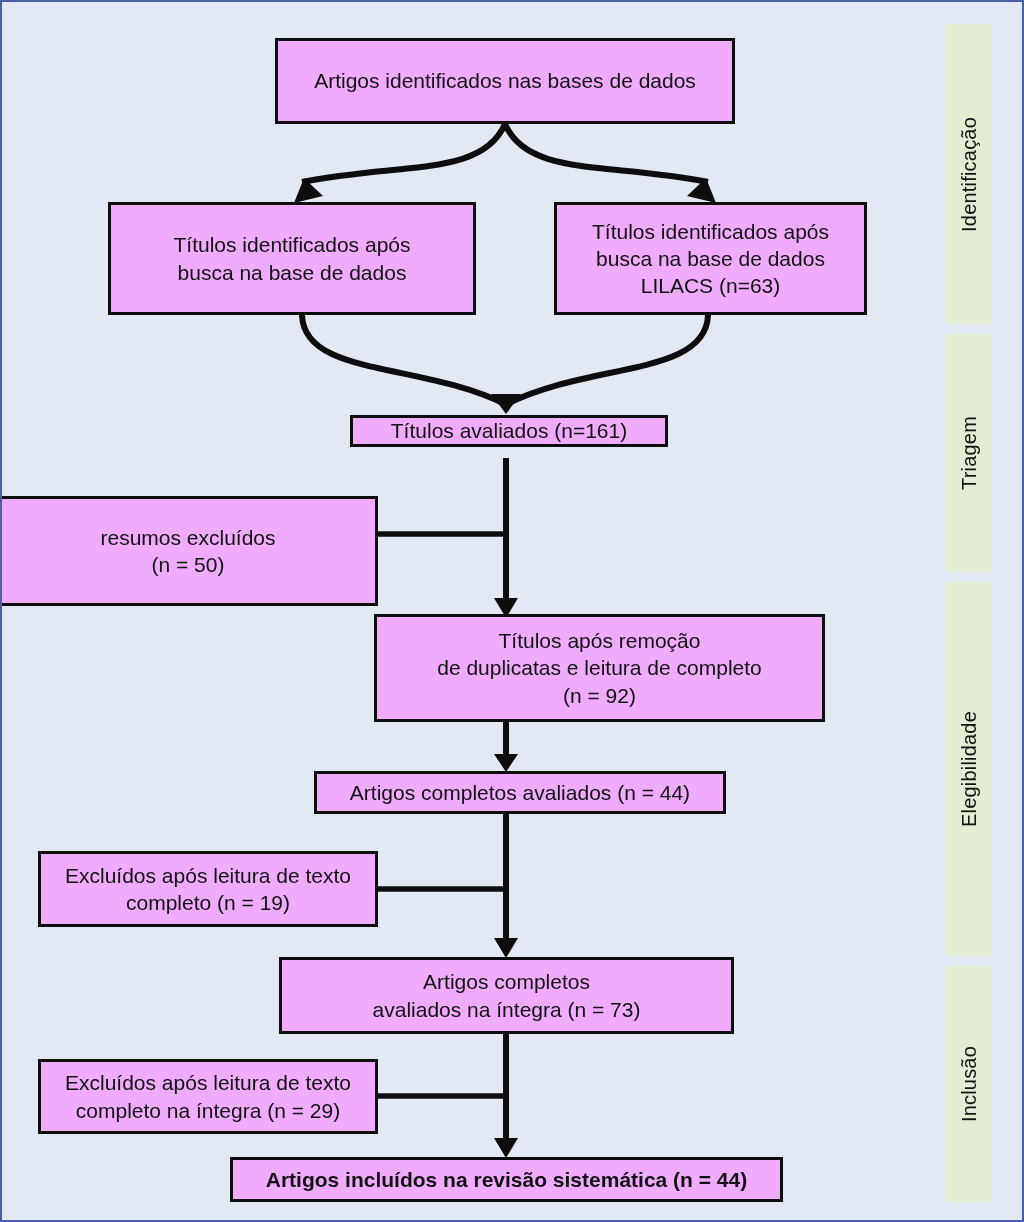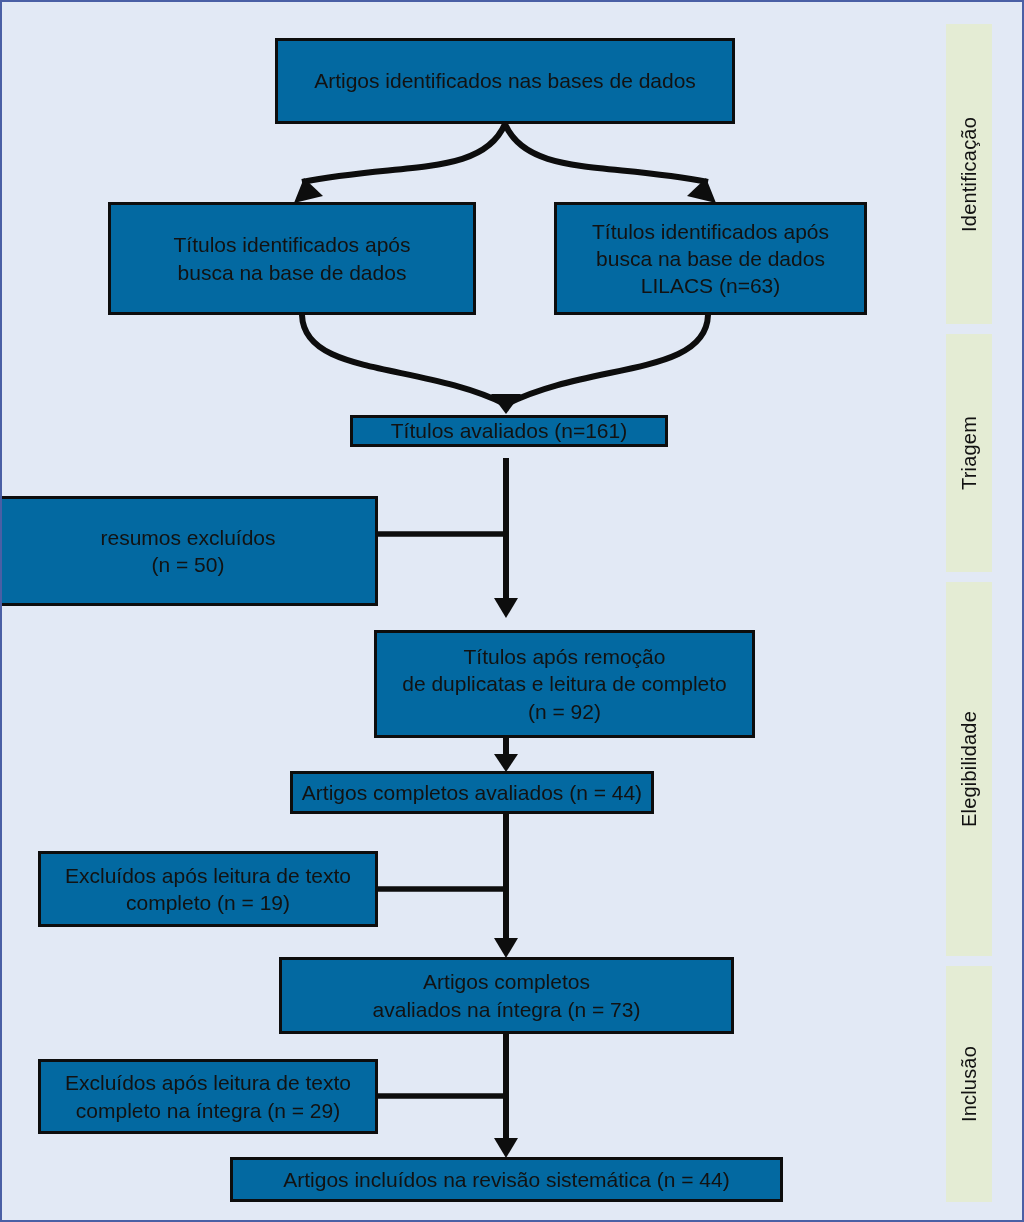--- a/index.html
+++ b/index.html
@@ -16,21 +16,21 @@
     border: 2px solid #4a5fa5;
     box-sizing: border-box;
     overflow: hidden;
     font-family: "Liberation Sans", "DejaVu Sans", sans-serif;
   }
 
   
   .node {
     position: absolute;
     box-sizing: border-box;
-    background: #0369a1;
+    background: #f0abfc;
     border: 3px solid #0d0d0d;
     color: #121212;
     font-size: 21px;
     line-height: 1.30;
     display: flex;
     align-items: center;
     justify-content: center;
     text-align: center;
     padding: 4px 6px;
     z-index: 5;
@@ -141,29 +141,29 @@
     </div>
   </div>
 
   <div class="node" style="left:-4px; top:494px; width:380px; height:110px;">
     <div class="txt">
       <div>resumos excluídos</div>
       <div>(n = 50)</div>
     </div>
   </div>
 
-  <div class="node" style="left:372px; top:628px; width:381px; height:108px;">
+  <div class="node" style="left:372px; top:612px; width:451px; height:108px;">
     <div class="txt">
       <div>Títulos após remoção</div>
       <div>de duplicatas e leitura de completo</div>
       <div>(n = 92)</div>
     </div>
   </div>
 
-  <div class="node" style="left:288px; top:769px; width:364px; height:43px;">
+  <div class="node" style="left:312px; top:769px; width:412px; height:43px;">
     <div class="txt">
       <div>Artigos completos avaliados (n = 44)</div>
     </div>
   </div>
 
   <div class="node" style="left:36px; top:849px; width:340px; height:76px;">
     <div class="txt">
       <div>Excluídos após leitura de texto</div>
       <div>completo (n = 19)</div>
     </div>
@@ -176,19 +176,19 @@
     </div>
   </div>
 
   <div class="node" style="left:36px; top:1057px; width:340px; height:75px;">
     <div class="txt">
       <div>Excluídos após leitura de texto</div>
       <div>completo na íntegra (n = 29)</div>
     </div>
   </div>
 
-  <div class="node" style="left:228px; top:1155px; width:553px; height:45px;">
+  <div class="node" style="left:228px; top:1155px; width:553px; height:45px;font-weight:bold;">
     <div class="txt">
       <div>Artigos incluídos na revisão sistemática (n = 44)</div>
     </div>
   </div>
 
 </div>
 
 </body></html>

